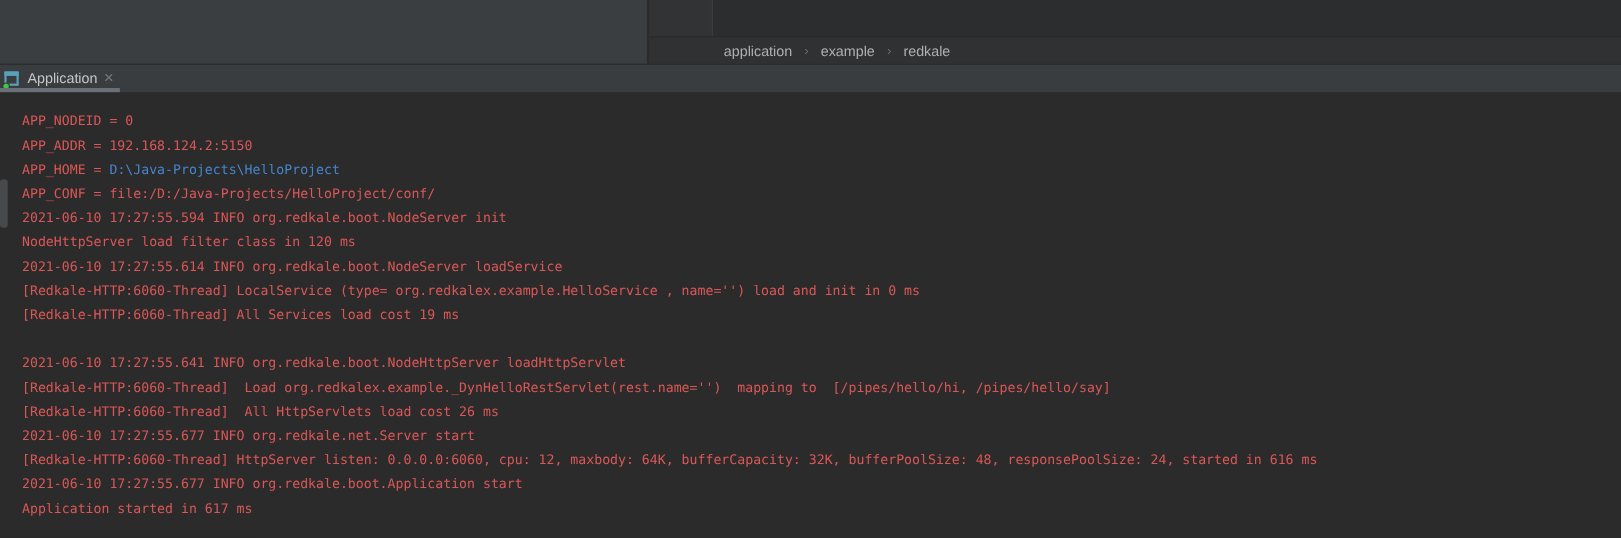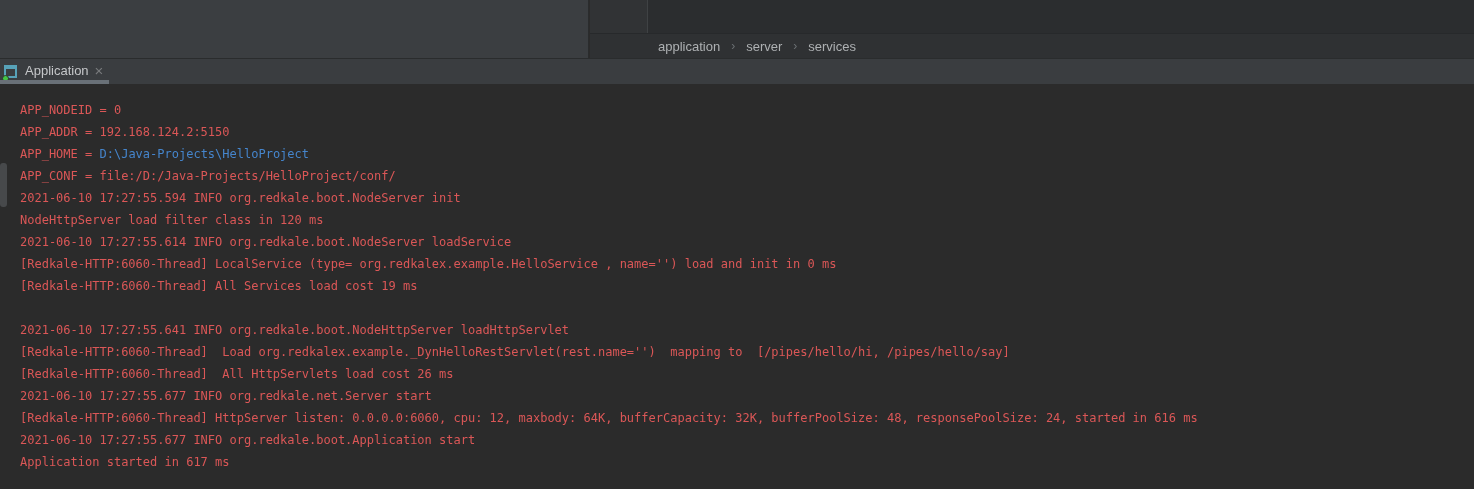--- a/index.html
+++ b/index.html
@@ -64,23 +64,23 @@
 <div class="stage">
 
   <div class="editor-panel"></div>
 
   <div class="top-right">
     <div class="split-notch"></div>
     <div class="panel-divider-v"></div>
     <div class="breadcrumb-bar">
       <span class="crumb">application</span>
       <span class="crumb-sep">›</span>
-      <span class="crumb">server</span>
+      <span class="crumb">example</span>
       <span class="crumb-sep">›</span>
-      <span class="crumb">services</span>
+      <span class="crumb">redkale</span>
     </div>
   </div>
 
   <div class="tab-bar">
     <div class="tab">
       <span class="run-icon">
         <span class="ri-box"></span>
           <span class="ri-top"></span>
           <span class="ri-dot"></span>
       </span>

